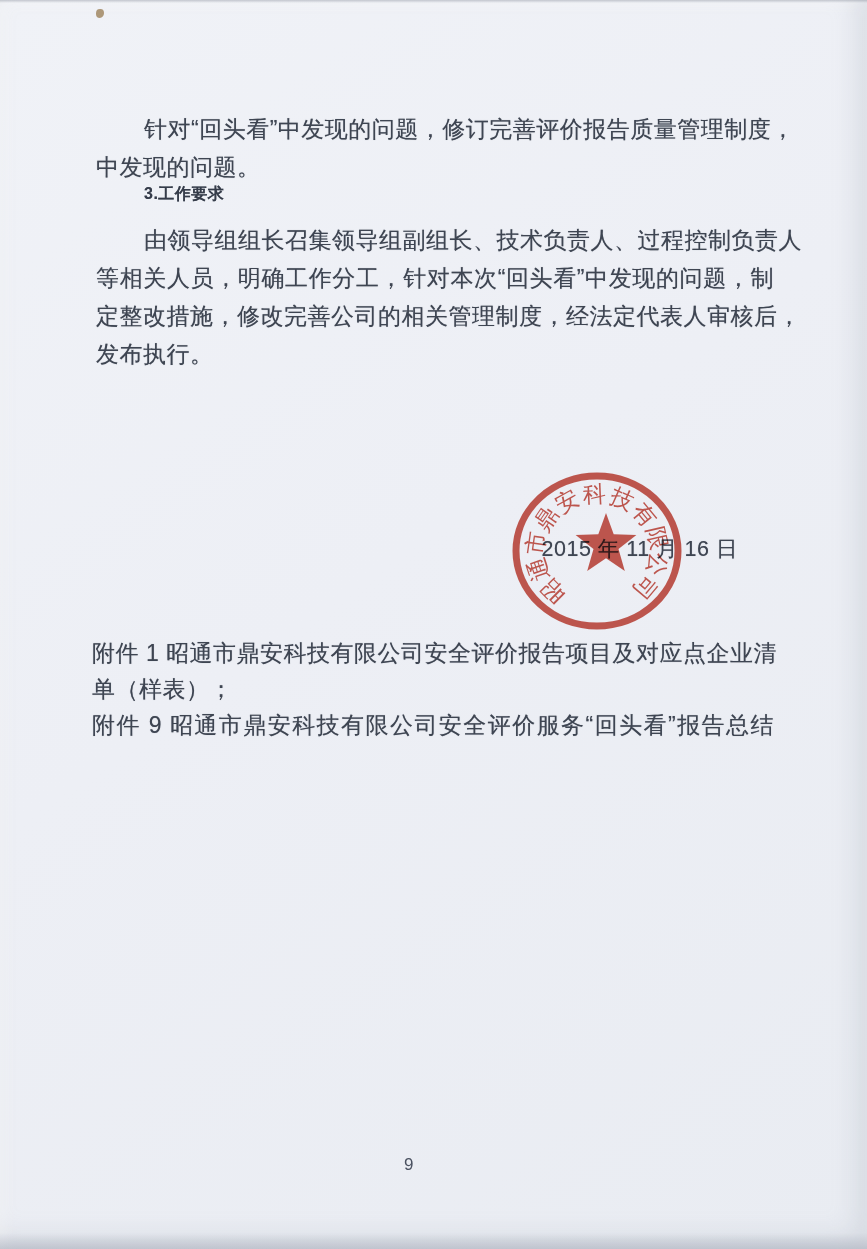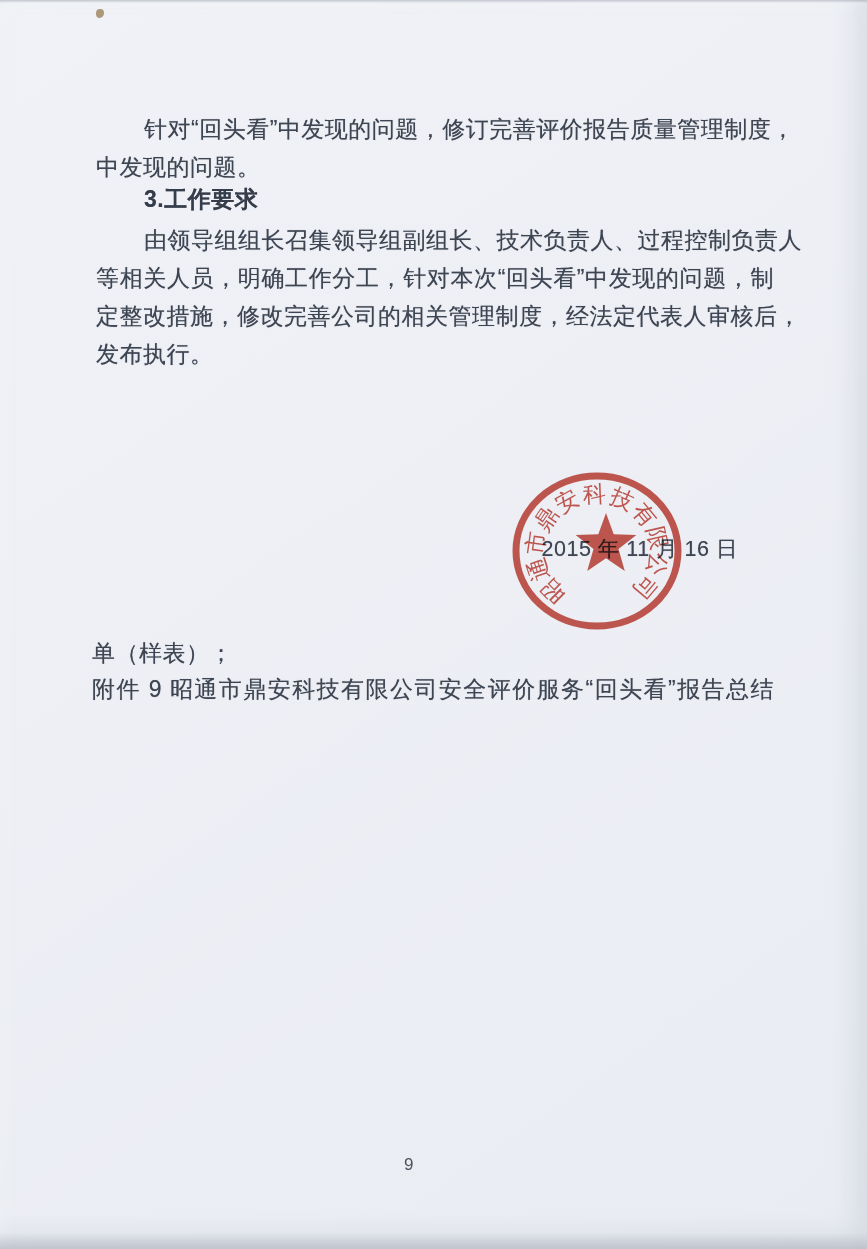--- a/index.html
+++ b/index.html
@@ -17,21 +17,21 @@
     background:linear-gradient(to bottom,rgba(125,131,146,0.40),rgba(125,131,146,0));}
   .speck{position:absolute;left:96px;top:9px;width:8px;height:9px;border-radius:50% 45% 55% 50%;
     background:#97794f;opacity:0.75;}
   .textline{white-space:nowrap;}
   .para{position:absolute;left:96px;width:678px;font-size:23px;line-height:38px;
     letter-spacing:0.5px;text-shadow:0 0 0.7px rgba(62,69,82,0.55);}
   .para .just{text-align:justify;text-align-last:justify;}
   .indent{text-indent:48px;}
   .p1{top:110px;}
   .p2{top:221px;}
-  .heading{position:absolute;left:144px;top:184px;font-size:23px;font-weight:bold;
+  .heading{position:absolute;left:144px;top:184px;font-size:16px;font-weight:bold;
     color:#353c4a;letter-spacing:0.5px;text-shadow:0 0 0.6px rgba(53,60,74,0.6);}
   .sig-company{position:absolute;right:139px;top:521px;font-size:21px;letter-spacing:0.5px;
     text-shadow:0 0 0.7px rgba(62,69,82,0.55);}
   .sig-date{position:absolute;right:129px;top:534px;font-size:21.5px;letter-spacing:0.5px;
     text-shadow:0 0 0.7px rgba(62,69,82,0.55);}
   .attachments{position:absolute;left:92px;top:635px;width:682px;font-size:23px;line-height:36px;
     letter-spacing:0.5px;text-shadow:0 0 0.7px rgba(62,69,82,0.55);}
   .attachments .just{text-align:justify;text-align-last:justify;}
   .page-number{position:absolute;left:404px;top:1155px;font-size:17px;color:#4a5160;}
   .stamp{position:absolute;left:502px;top:456px;width:190px;height:190px;
@@ -76,19 +76,20 @@
           <text x="120.2176718706996" y="42.92790891437175" font-size="23" fill="#c13a2c" fill-opacity="0.92" text-anchor="middle" dominant-baseline="central" transform="rotate(24 120.2176718706996 42.92790891437175)">技</text>
           <text x="142.84072417003864" y="58.743541444167455" font-size="23" fill="#c13a2c" fill-opacity="0.92" text-anchor="middle" dominant-baseline="central" transform="rotate(50.5 142.84072417003864 58.743541444167455)">有</text>
           <text x="155.4109440166846" y="82.1777899023997" font-size="23" fill="#c13a2c" fill-opacity="0.92" text-anchor="middle" dominant-baseline="central" transform="rotate(77 155.4109440166846 82.1777899023997)">限</text>
           <text x="155.28693506465595" y="108.30638573978659" font-size="23" fill="#c13a2c" fill-opacity="0.92" text-anchor="middle" dominant-baseline="central" transform="rotate(103.5 155.28693506465595 108.30638573978659)">公</text>
           <text x="142.49475547337664" y="131.63889375213273" font-size="23" fill="#c13a2c" fill-opacity="0.92" text-anchor="middle" dominant-baseline="central" transform="rotate(130 142.49475547337664 131.63889375213273)">司</text>
         </g>
     </svg>
   </div>
 
   <div class="attachments">
+    <div class="textline just">附件 1 昭通市鼎安科技有限公司安全评价报告项目及对应点企业清</div>
     <div class="textline">单（样表）；</div>
     <div class="textline just">附件 9 昭通市鼎安科技有限公司安全评价服务“回头看”报告总结</div>
   </div>
 
   <div class="page-number">9</div>
   <div class="bottom-shadow"></div>
 </div>
 
 </body></html>

